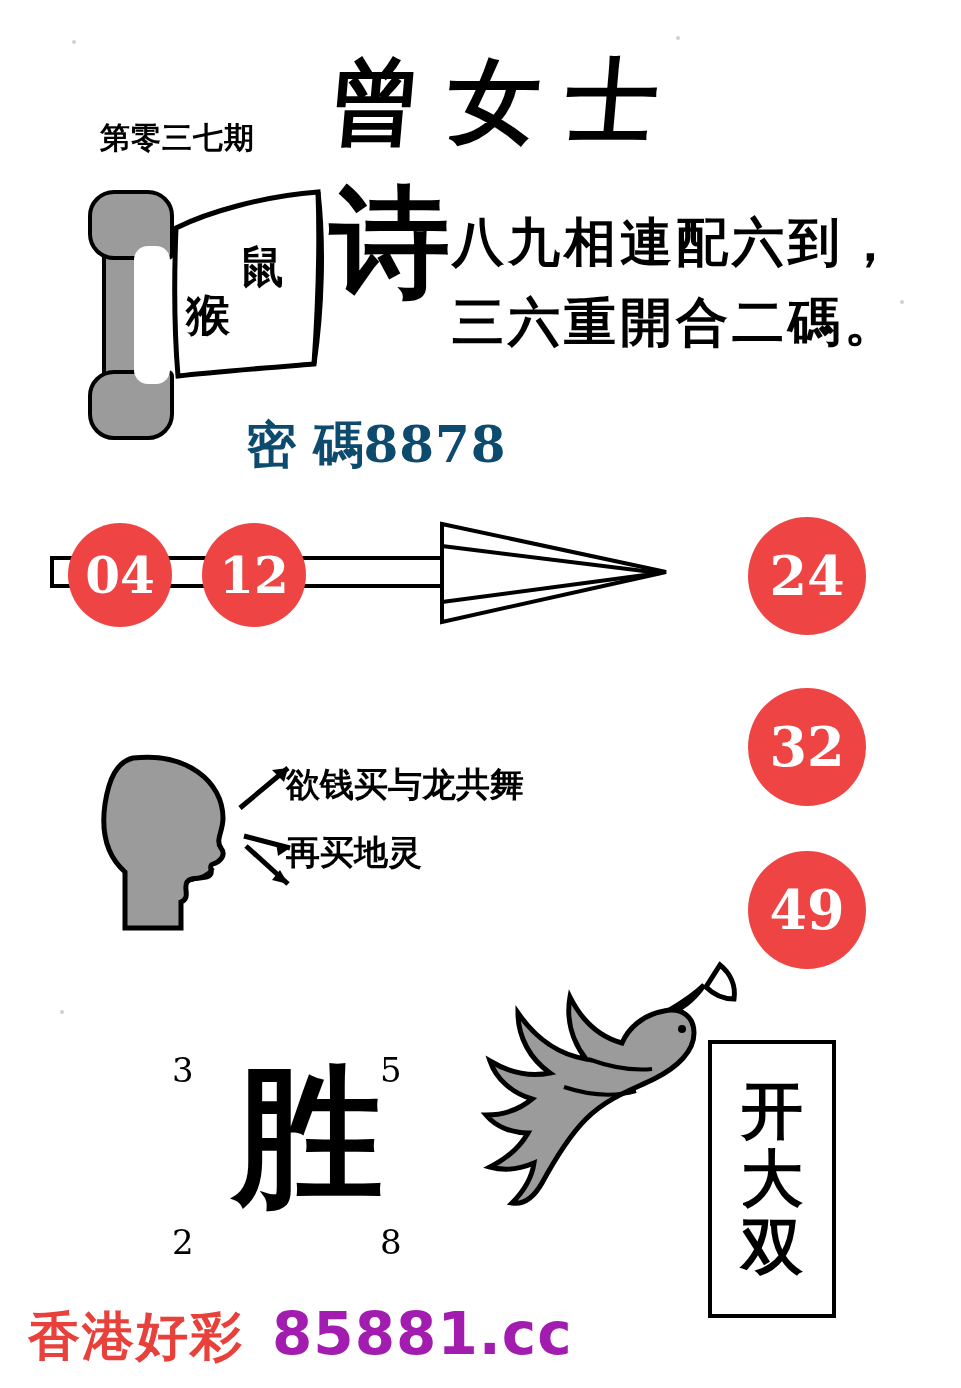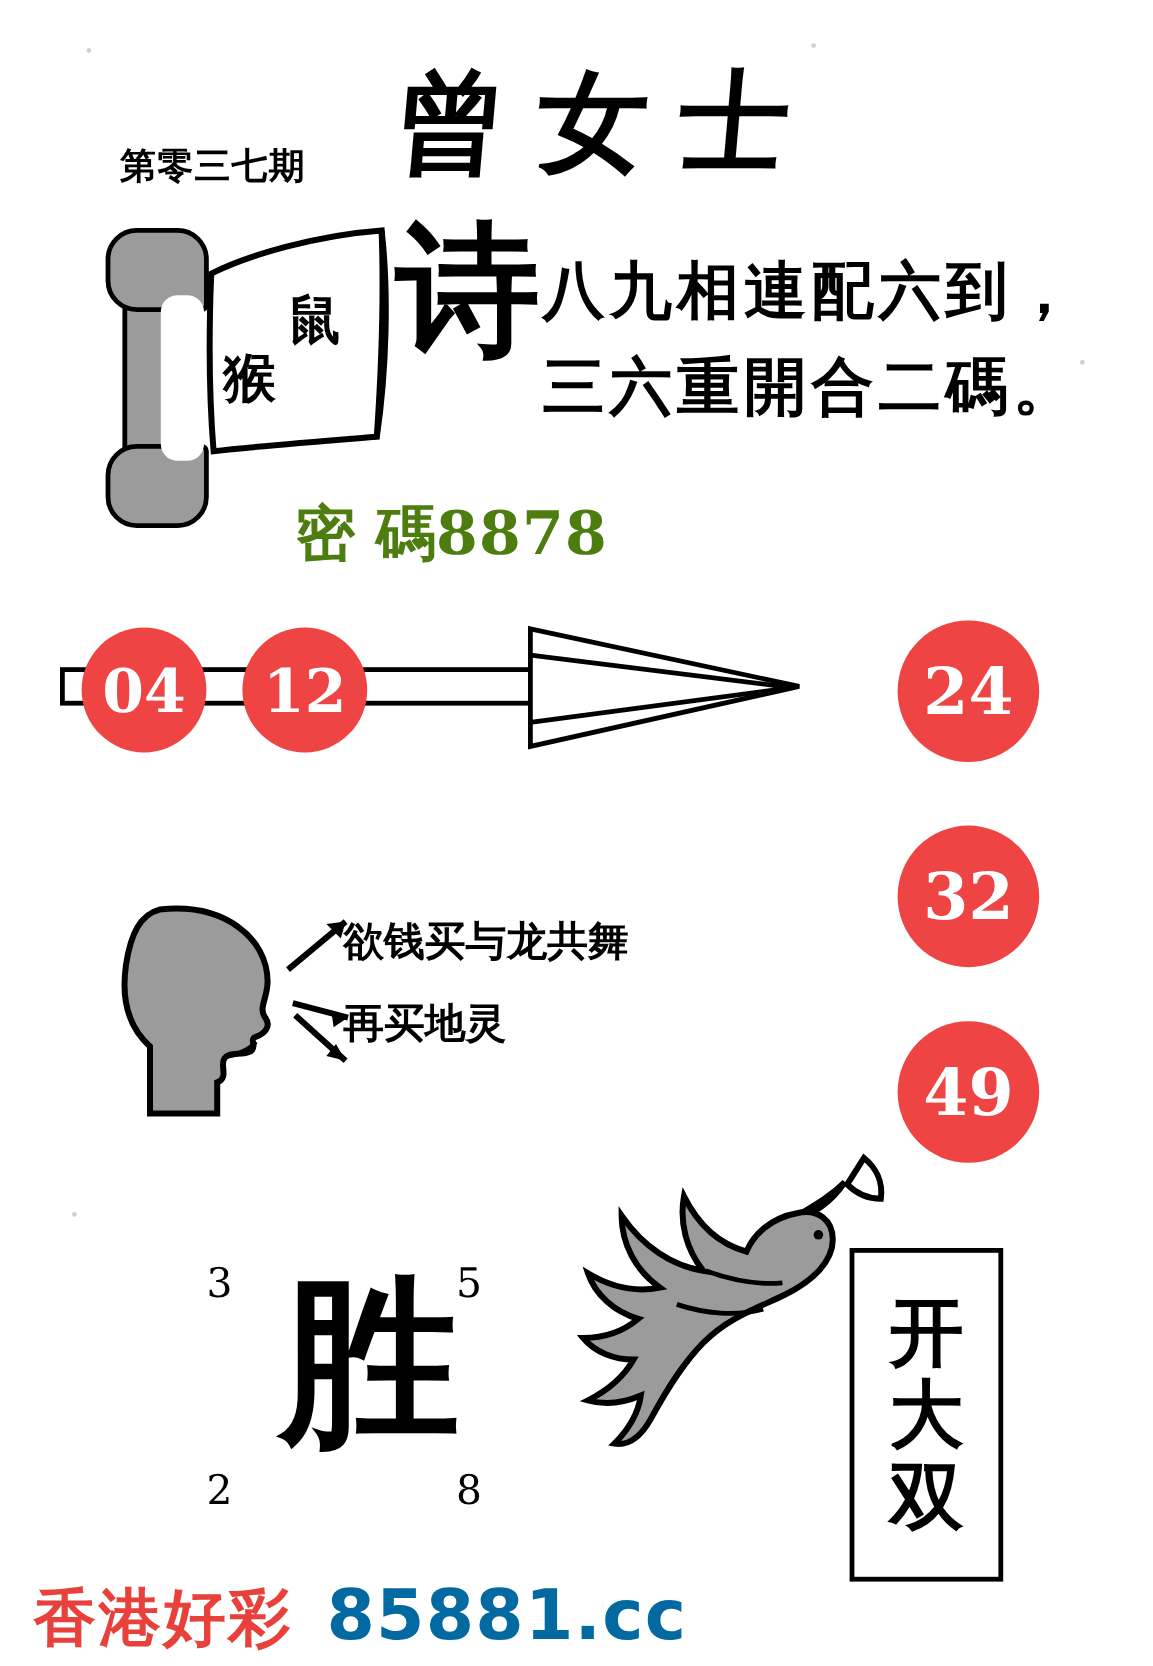--- a/index.html
+++ b/index.html
@@ -132,21 +132,21 @@
   .poem-line.l1 { left: 452px; top: 208px; }
   .poem-line.l2 { left: 452px; top: 288px; }
 
   .password {
     position: absolute;
     left: 246px;
     top: 412px;
     font-family: "DejaVu Serif", serif;
     font-size: 50px;
     font-weight: bold;
-    color: #4d7c0f;
+    color: #0c4a6e;
     white-space: nowrap;
   }
   .password .code {
     font-family: "DejaVu Serif", serif;
     letter-spacing: 1px;
   }
 
   
   .arrow-group {
     position: absolute;
@@ -265,37 +265,37 @@
   }
   .corner.tl { left: 172px; top: 1050px; }
   .corner.tr { left: 380px; top: 1050px; }
   .corner.bl { left: 172px; top: 1222px; }
   .corner.br { left: 380px; top: 1222px; }
 
   
   .footer {
     position: absolute;
     left: 28px;
-    bottom: 4px;
+    bottom: 16px;
     display: flex;
     align-items: baseline;
     gap: 28px;
   }
   .footer .fcn {
     font-family: "DejaVu Serif", serif;
     font-size: 52px;
     font-weight: bold;
     color: #e8403a;
     letter-spacing: 2px;
   }
   .footer .furl {
     font-family: "DejaVu Sans", sans-serif;
     font-size: 58px;
     font-weight: bold;
-    color: #0369a1;
+    color: #a21caf;
     letter-spacing: 1px;
   }
 
   
   .speck {
     position: absolute;
     background: #cfcfcf;
     border-radius: 50%;
   }
 </style>

